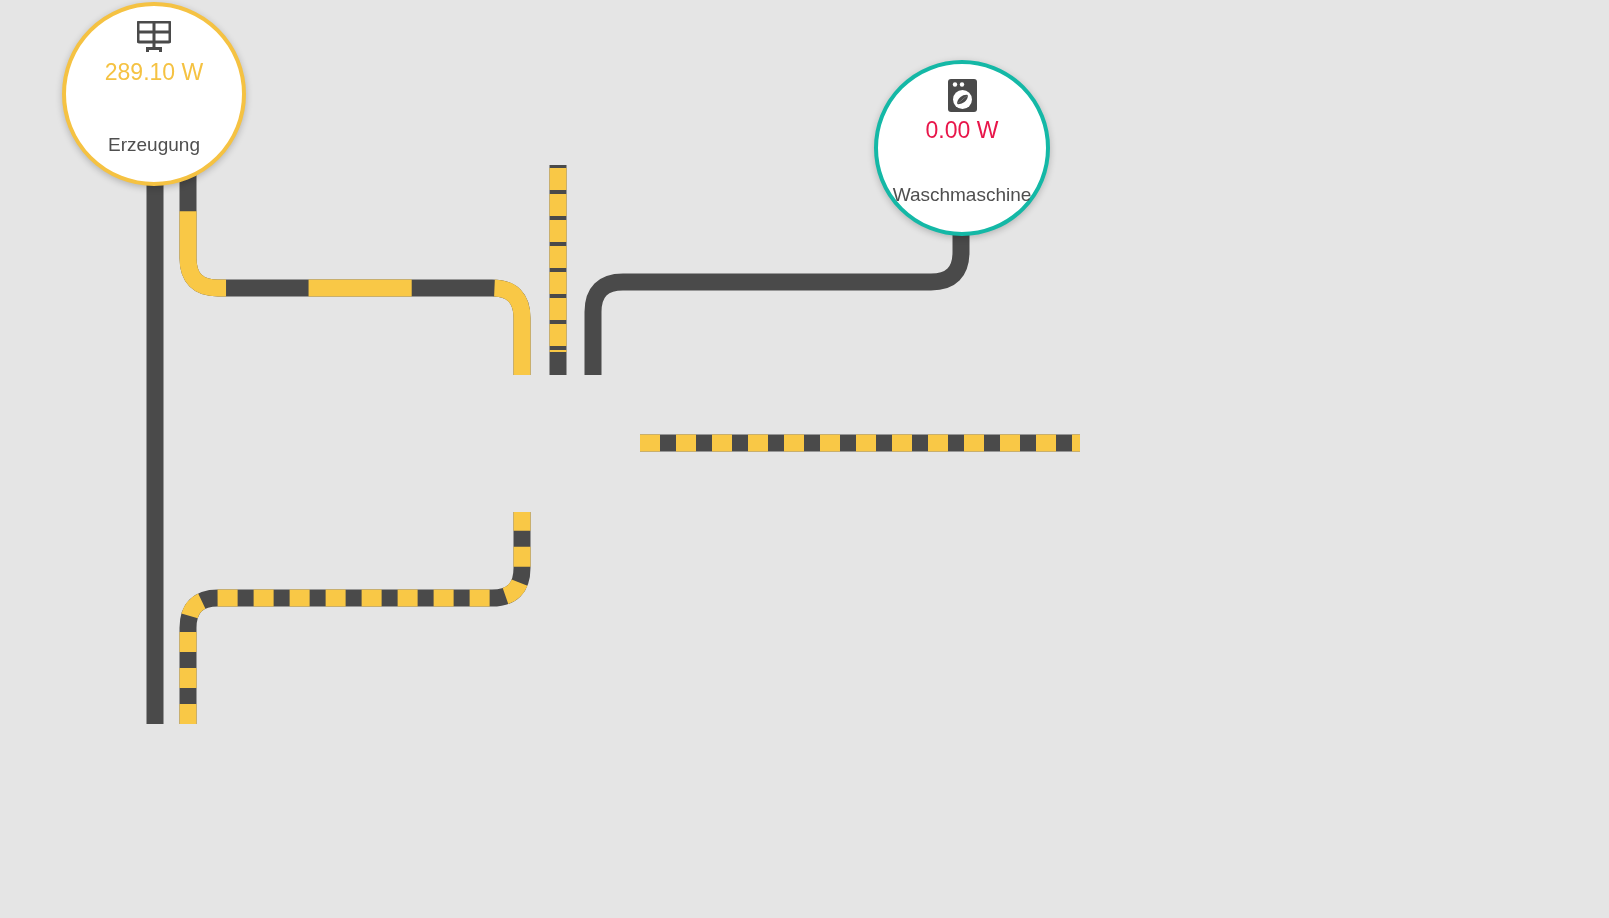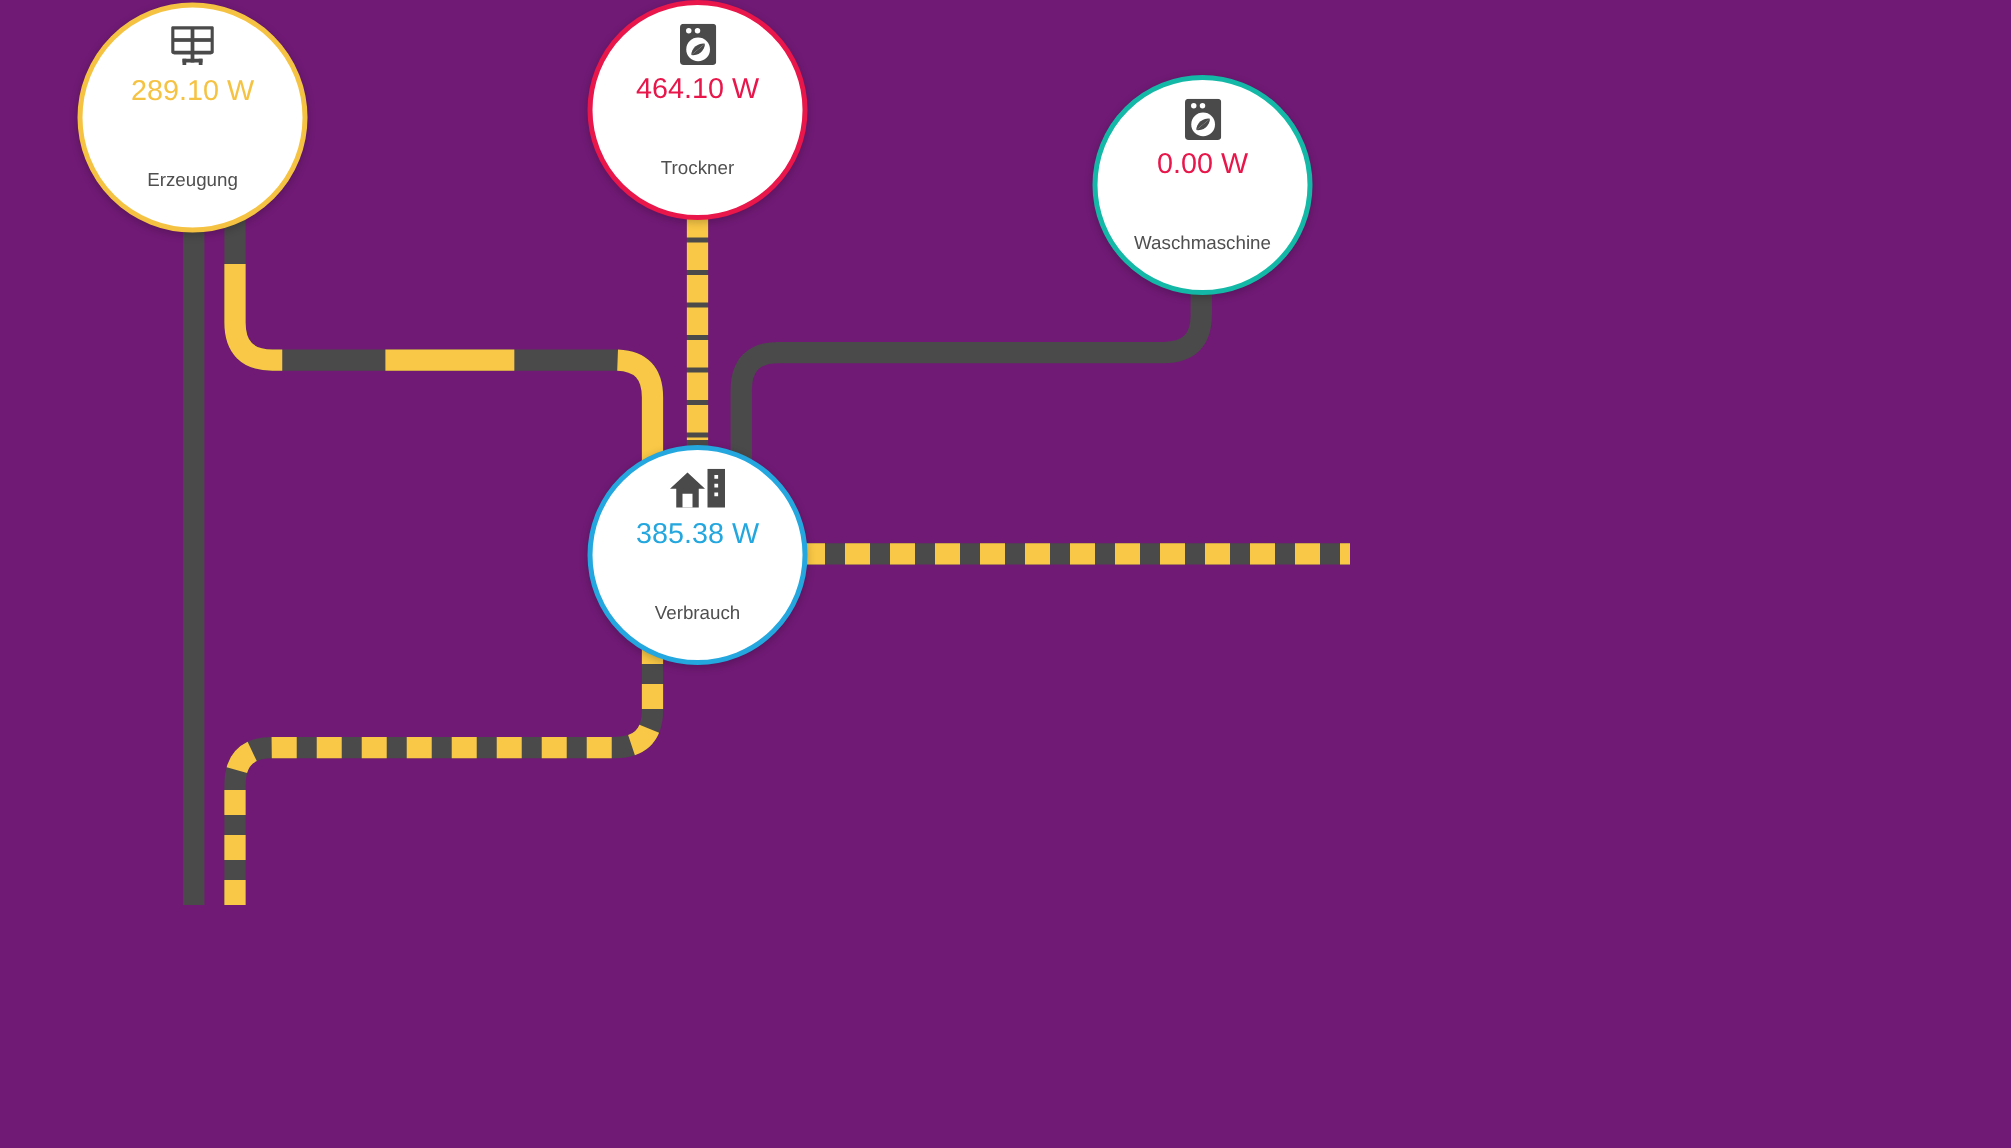--- a/index.html
+++ b/index.html
@@ -11,21 +11,21 @@
   body {
     font-family: "Liberation Sans", sans-serif;
     width: 1609px;
     height: 918px;
     overflow: hidden;
   }
   #stage {
     position: relative;
     width: 1609px;
     height: 918px;
-    background: #701a75;
+    background: #e5e5e5;
   }
   
   #pipes {
     position: absolute;
     left: 0;
     top: 0;
     width: 1609px;
     height: 918px;
     pointer-events: none;
   }
@@ -68,21 +68,21 @@
     margin-top: 5px;
     font-size: 23px;
     line-height: 26px;
     white-space: nowrap;
   }
   .node-label {
     position: absolute;
     bottom: 26px;
     left: 50%;
     transform: translateX(-50%);
-    font-size: 15px;
+    font-size: 19px;
     line-height: 22px;
     color: #4f4f4f;
     white-space: nowrap;
   }
 
   
   #node-erzeugung {
     left: 62px; top: 2px; width: 184px; height: 184px;
     border: 4px solid #f5c242;
   }
@@ -155,60 +155,32 @@
         <rect x="15.5" y="21" width="3" height="8" fill="#4a4a4a"></rect>
         <rect x="9" y="26" width="16" height="3" fill="#4a4a4a"></rect>
         <rect x="9" y="26" width="3" height="5" fill="#4a4a4a"></rect>
         <rect x="22" y="26" width="3" height="5" fill="#4a4a4a"></rect>
       </svg>
     </div>
     <div class="node-value">289.10 W</div>
     <div class="node-label">Erzeugung</div>
   </div>
 
-  <div class="node" id="node-trockner">
-    <div class="node-icon">
-      <svg width="29" height="33" viewBox="0 0 29 33" aria-hidden="true">
-        <rect x="0" y="0" width="29" height="33" rx="3" fill="#4a4a4a"></rect>
-        <circle cx="7" cy="5.5" r="2.2" fill="#ffffff"></circle>
-        <circle cx="14" cy="5.5" r="2.2" fill="#ffffff"></circle>
-        <circle cx="14.5" cy="20.5" r="9.5" fill="#ffffff"></circle>
-        <path d="M 9,25 A 9.5,9.5 0 0 1 20,16 Z" fill="#4a4a4a"></path>
-        <path d="M 20,16 A 9.5,9.5 0 0 1 9,25 Z" fill="#4a4a4a"></path>
-      </svg>
-    </div>
-    <div class="node-value">464.10 W</div>
-    <div class="node-label">Trockner</div>
-  </div>
 
   <div class="node" id="node-waschmaschine">
     <div class="node-icon">
       <svg width="29" height="33" viewBox="0 0 29 33" aria-hidden="true">
         <rect x="0" y="0" width="29" height="33" rx="3" fill="#4a4a4a"></rect>
         <circle cx="7" cy="5.5" r="2.2" fill="#ffffff"></circle>
         <circle cx="14" cy="5.5" r="2.2" fill="#ffffff"></circle>
         <circle cx="14.5" cy="20.5" r="9.5" fill="#ffffff"></circle>
         <path d="M 9,25 A 9.5,9.5 0 0 1 20,16 Z" fill="#4a4a4a"></path>
         <path d="M 20,16 A 9.5,9.5 0 0 1 9,25 Z" fill="#4a4a4a"></path>
       </svg>
     </div>
     <div class="node-value">0.00 W</div>
     <div class="node-label">Waschmaschine</div>
   </div>
 
-  <div class="node" id="node-verbrauch">
-    <div class="node-icon">
-      <svg width="44" height="32" viewBox="0 0 44 32" aria-hidden="true">
-        <path d="M 0,16 L 14,3 L 28,16 L 23,16 L 23,31 L 5,31 L 5,16 Z" fill="#4a4a4a"></path>
-        <rect x="10" y="20" width="8" height="11" fill="#ffffff"></rect>
-        <rect x="30" y="0" width="14" height="31" fill="#4a4a4a"></rect>
-        <rect x="35.5" y="5" width="3" height="3" fill="#ffffff"></rect>
-        <rect x="35.5" y="12" width="3" height="3" fill="#ffffff"></rect>
-        <rect x="35.5" y="19" width="3" height="3" fill="#ffffff"></rect>
-      </svg>
-    </div>
-    <div class="node-value">385.38 W</div>
-    <div class="node-label">Verbrauch</div>
-  </div>
 
 
 
 </div>
 
 </body></html>

